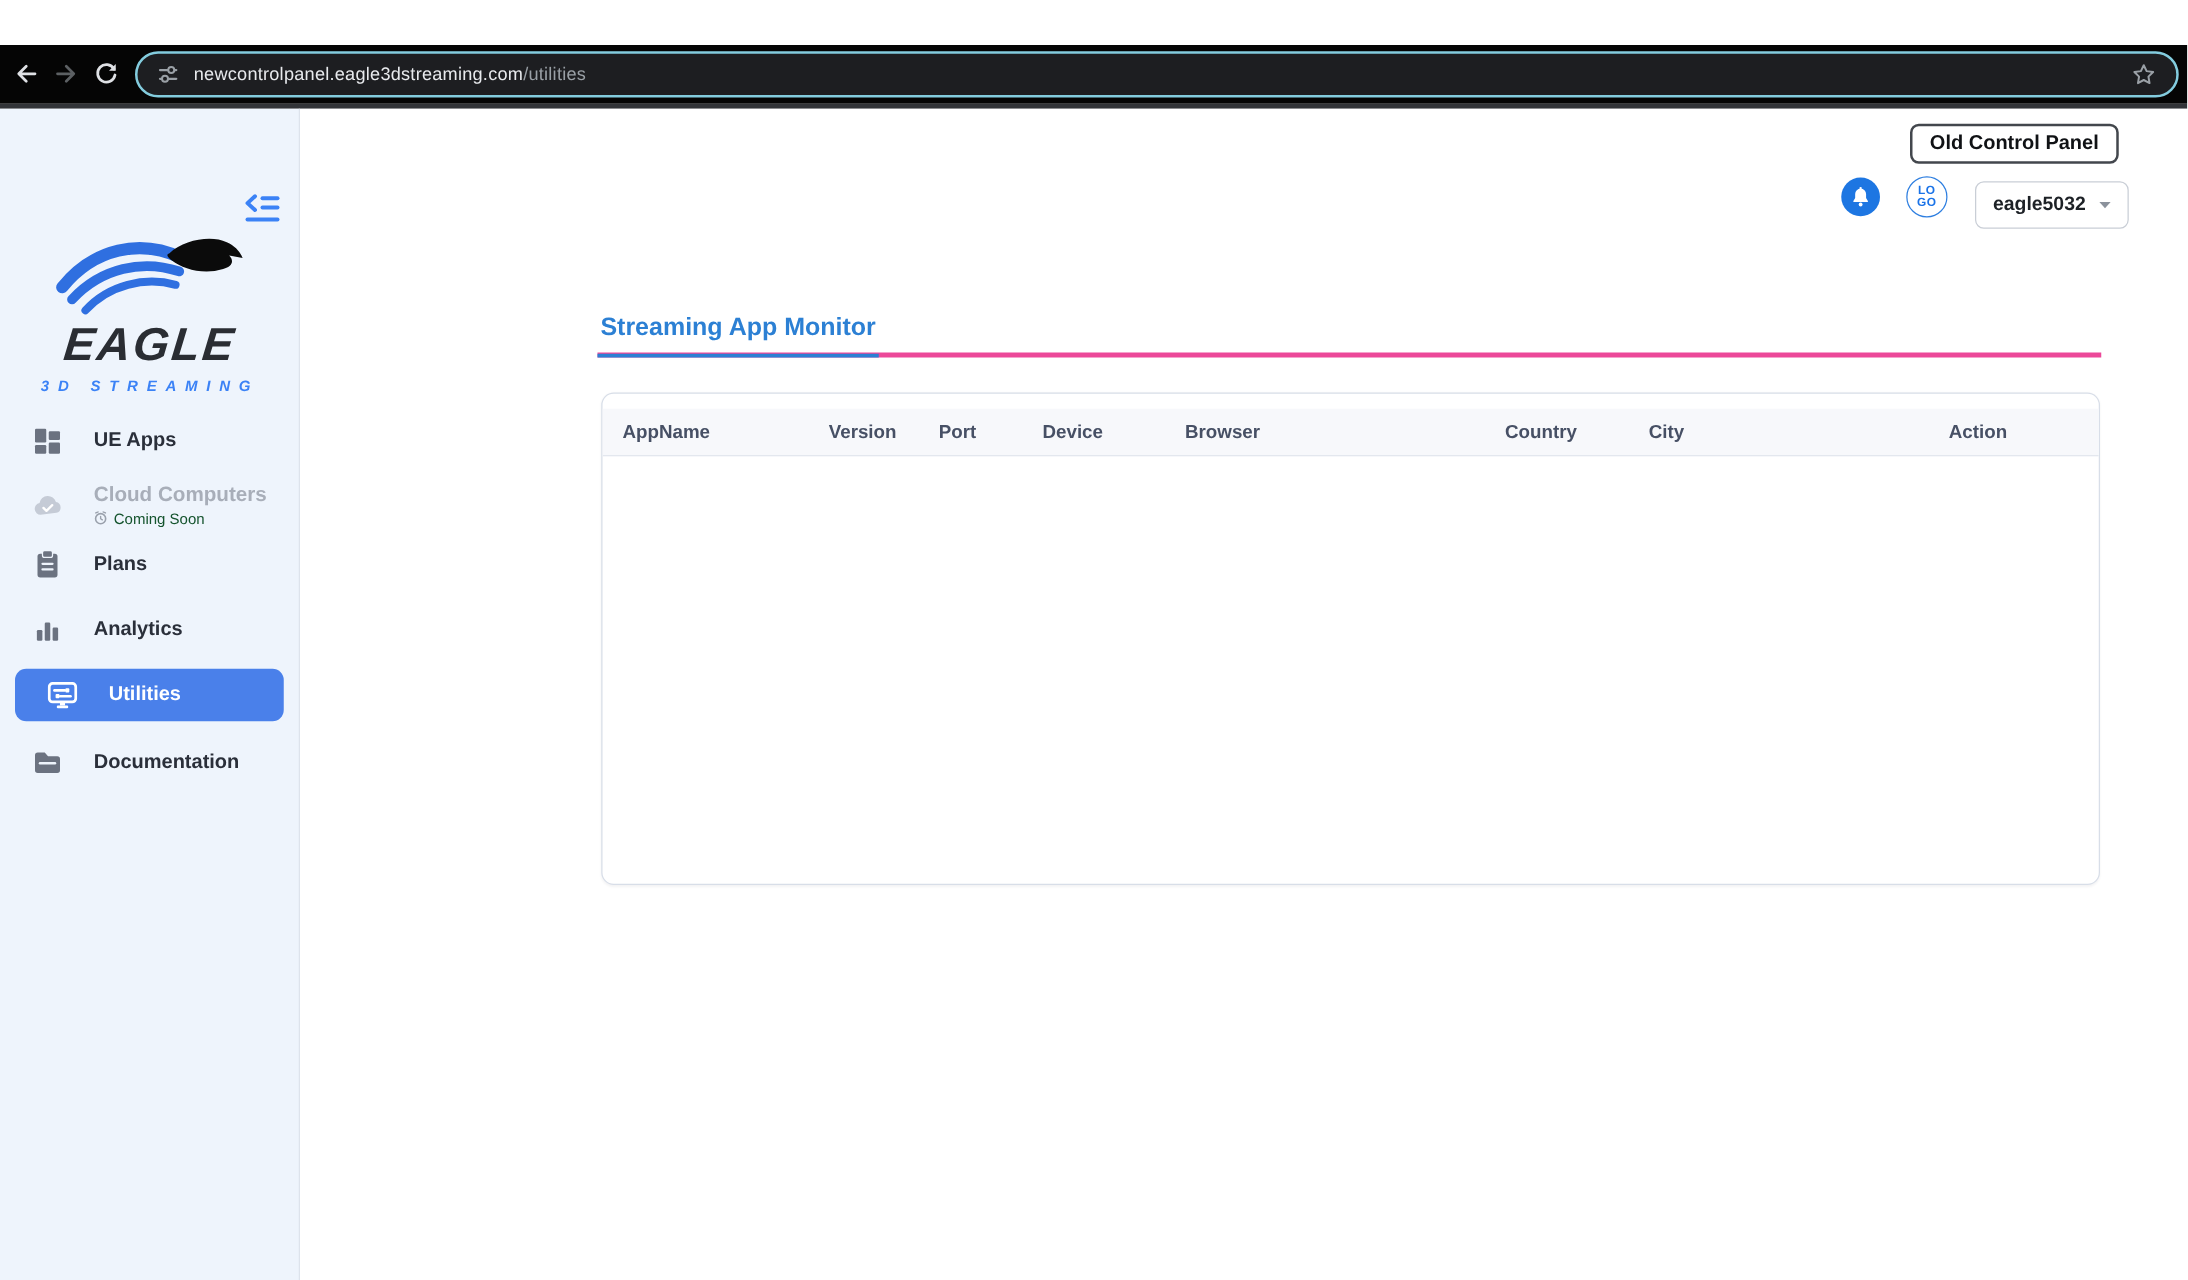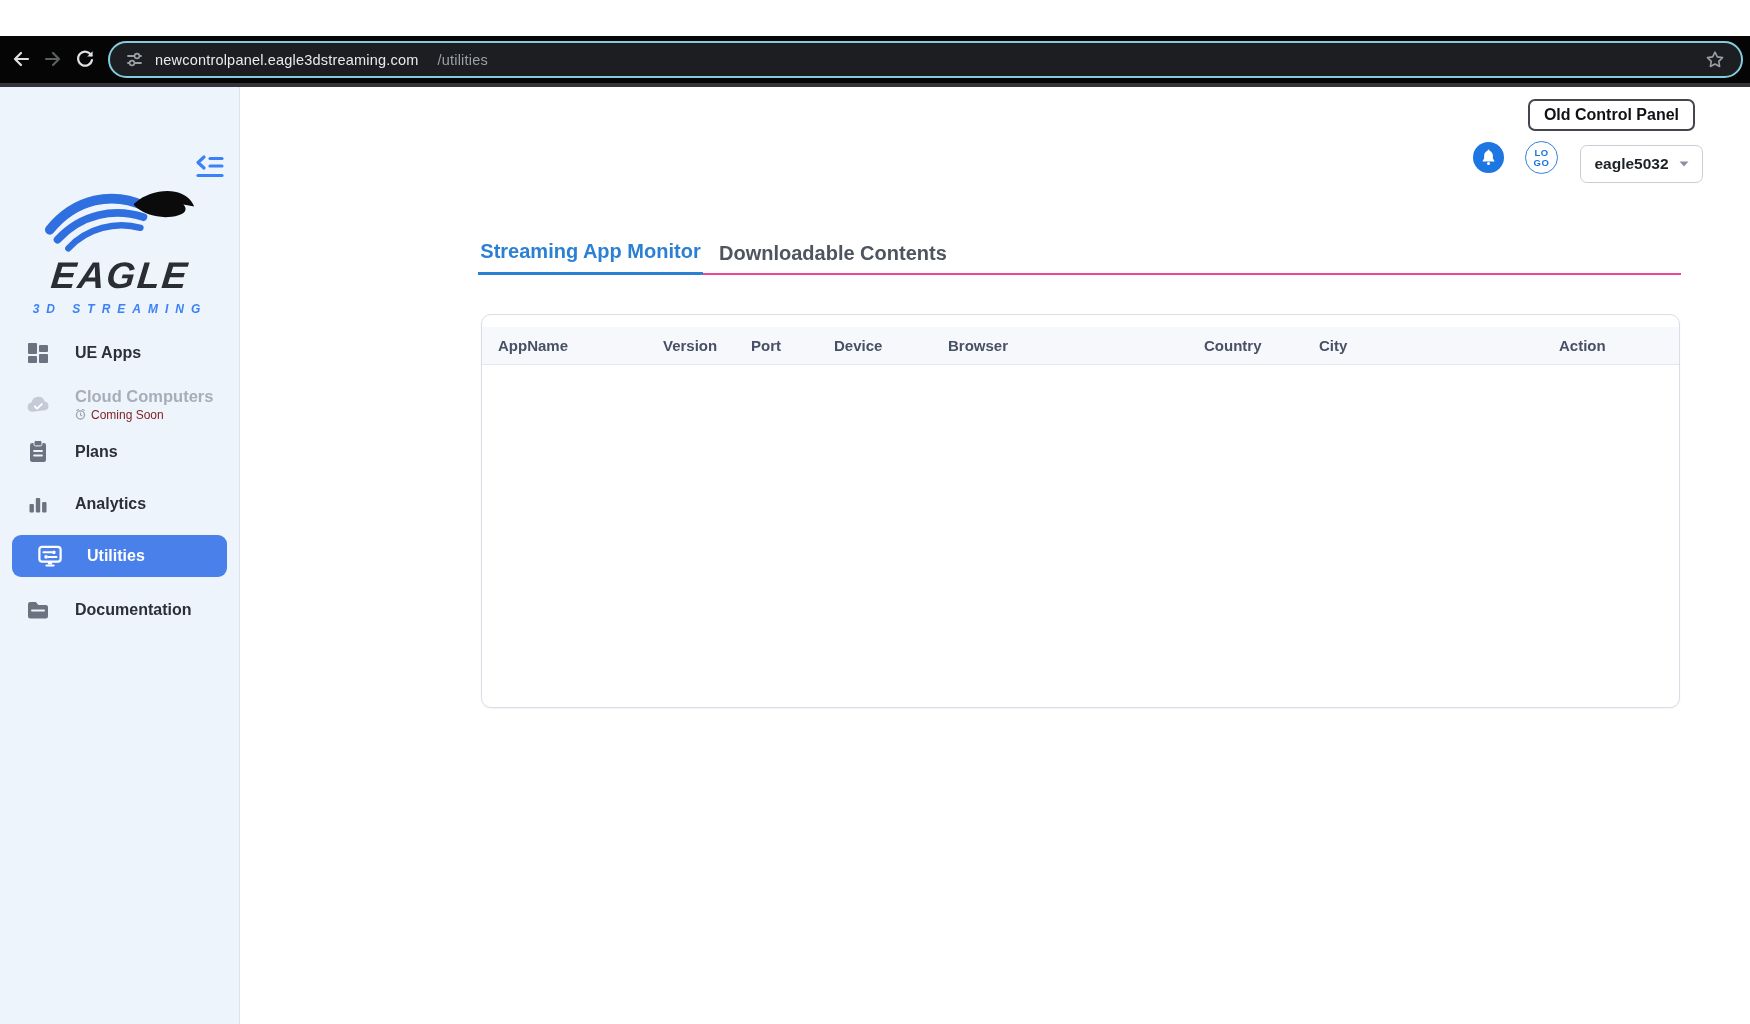--- a/index.html
+++ b/index.html
@@ -12,21 +12,21 @@
   .chrome-strip { position:absolute; top:47px; left:0; width:1750px; height:4px; background:#323438; }
   .nav-ico { position:absolute; top:13px; width:20px; height:20px; cursor:pointer; }
   .nav-back { left:11px; }
   .nav-fwd  { left:43px; }
   .nav-reload { left:75px; }
   .urlbar { position:absolute; left:108px; top:5px; width:1635px; height:37px;
             background:#1d1e21; border:2px solid #83ccde; border-radius:19px;
             display:flex; align-items:center; padding:0 16px; }
   .urlbar .tune { width:17px; height:17px; margin-right:12px; flex:0 0 auto; }
   .url-text { font-size:14.5px; color:#e8eaed; letter-spacing:.2px; white-space:nowrap; }
-  .url-path { color:#9aa0a6;padding-left:19px; }
+  .url-path { color:#9aa0a6; }
   .url-spacer { flex:1; }
   .star { width:20px; height:20px; flex:0 0 auto; }
 
   
   .sidebar { position:absolute; top:51px; left:0; width:240px; height:973px;
              background:#eef4fc; border-right:1px solid #dde3ec; }
   .collapse-btn { position:absolute; top:66px; left:194px; width:32px; height:28px; cursor:pointer; }
   .logo-block { position:absolute; top:96px; left:0; width:240px; text-align:center; }
   .logo-art { width:160px; height:78px; margin:0 auto; display:block; }
   .brand-name { font-size:37px; font-weight:800; font-style:italic; color:#2a2d33;
@@ -35,21 +35,21 @@
                letter-spacing:7px; margin-top:8px; }
 
   .menu-item { position:absolute; left:0; width:240px; display:flex; align-items:center;
                padding-left:26px; cursor:pointer; }
   .menu-item .mi-icon { width:24px; height:24px; flex:0 0 auto; display:flex; align-items:center; justify-content:center; }
   .menu-item .mi-label { margin-left:25px; font-size:16px; font-weight:600; color:#2a2f3a; }
   .mi-ueapps { top:251px; height:30px; }
   .mi-cloud  { top:294px; height:46px; }
   .mi-cloud .mi-label { color:#a8aeb9; font-size:16.5px; }
   .mi-sub { display:flex; align-items:center; gap:5px; margin-left:25px; margin-top:2px;
-            font-size:12px; color:#7f1d1d; }
+            font-size:12px; color:#14532d; }
   .mi-col { display:flex; flex-direction:column; }
   .mi-col .mi-label { margin-left:25px; }
   .mi-plans { top:350px; height:30px; }
   .mi-analytics { top:402px; height:30px; }
   .mi-utilities { top:448px; height:42px; left:12px; width:215px; background:#4a80ea;
                   border-radius:9px; }
   .mi-utilities .mi-label { color:#fff; }
   .mi-docs { top:508px; height:30px; }
 
   .logout { position:absolute; top:945px; left:22px; display:flex; align-items:center; gap:13px;
@@ -67,22 +67,22 @@
               background:#1d76e2; display:flex; align-items:center; justify-content:center; cursor:pointer; }
   .logo-badge { position:absolute; top:54px; left:1285px; width:33px; height:33px; border-radius:50%;
                 background:#fff; border:1.6px solid #2f7fe0; display:flex; flex-direction:column;
                 align-items:center; justify-content:center; cursor:pointer; }
   .logo-badge span { font-size:9.5px; font-weight:800; color:#1a73e8; line-height:1.05; letter-spacing:.5px; }
   .account-dd { position:absolute; top:58px; left:1340px; width:123px; height:38px;
                 border:1px solid #c9ced6; border-radius:7px; background:#fff; display:flex;
                 align-items:center; justify-content:center; gap:10px; cursor:pointer; }
   .account-dd .acct { font-size:15.5px; font-weight:600; color:#1d2126; }
 
-  .tabs { position:absolute; top:144px; left:238px; width:1203px; height:44px;
-          border-bottom:2px solid #ec4899; display:flex; }
+  .tabs { position:absolute; top:155px; left:238px; width:1203px; height:44px;
+          border-bottom:4px solid #ec4899; display:flex; }
   .tab { height:44px; display:flex; align-items:center; justify-content:center;
          font-size:20px; font-weight:600; cursor:pointer; }
   .tab-active { width:225px; color:#2c80d4; border-bottom:3px solid #2c80d4; }
   .tab-idle { padding:0 16px; color:#4e555e; }
 
   .card { position:absolute; top:227px; left:241px; width:1199px; height:394px; background:#fff;
           border:1px solid #d8dee8; border-radius:10px; padding-top:12px; overflow:hidden;
           box-shadow:0 1px 2px rgba(16,24,40,.05); }
   .tgrid { display:grid; grid-template-columns:181px 88px 83px 114px 256px 115px 240px 1fr;
            align-items:center; }
@@ -264,21 +264,20 @@
 
     <div class="account-dd">
       <span class="acct">eagle5032</span>
       <svg viewBox="0 0 10 6" width="10" height="6">
         <path d="M0.5 0.5 h9 l-4.5 5 z" fill="#8b929c"></path>
       </svg>
     </div>
 
     <div class="tabs">
       <div class="tab tab-active">Streaming App Monitor</div>
-      <div class="tab tab-idle">Downloadable Contents</div>
     </div>
 
     <div class="card">
       <div class="tgrid thead">
         <div class="cell">AppName</div>
         <div class="cell">Version</div>
         <div class="cell">Port</div>
         <div class="cell">Device</div>
         <div class="cell">Browser</div>
         <div class="cell">Country</div>

